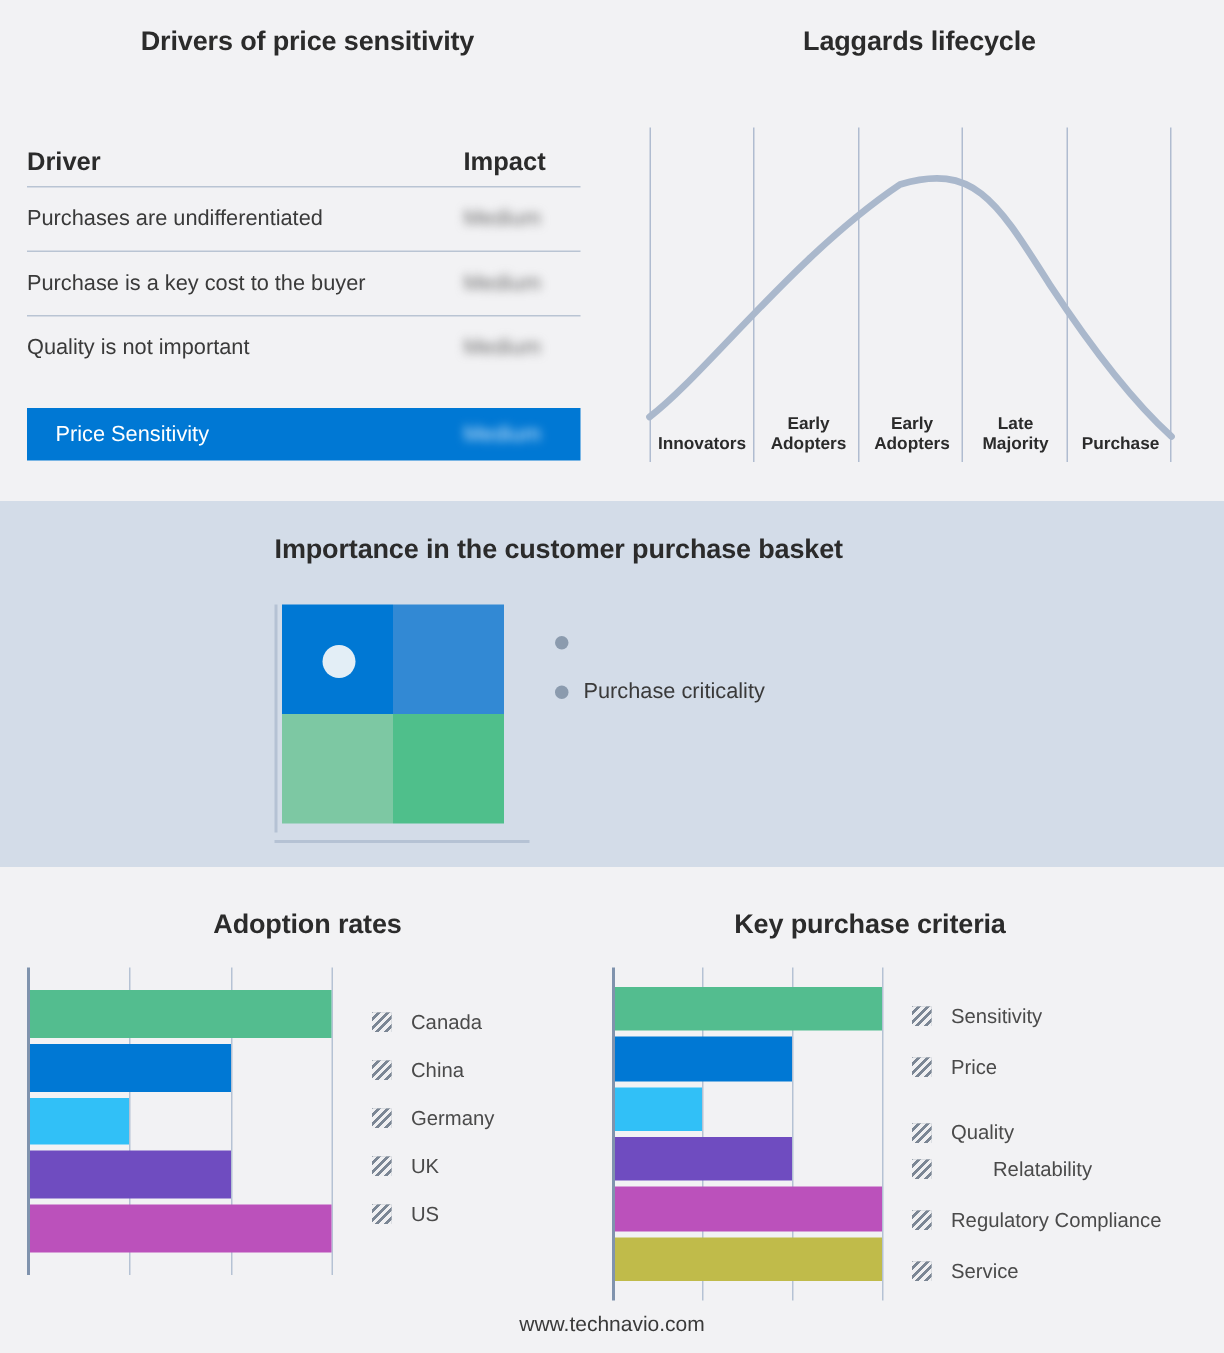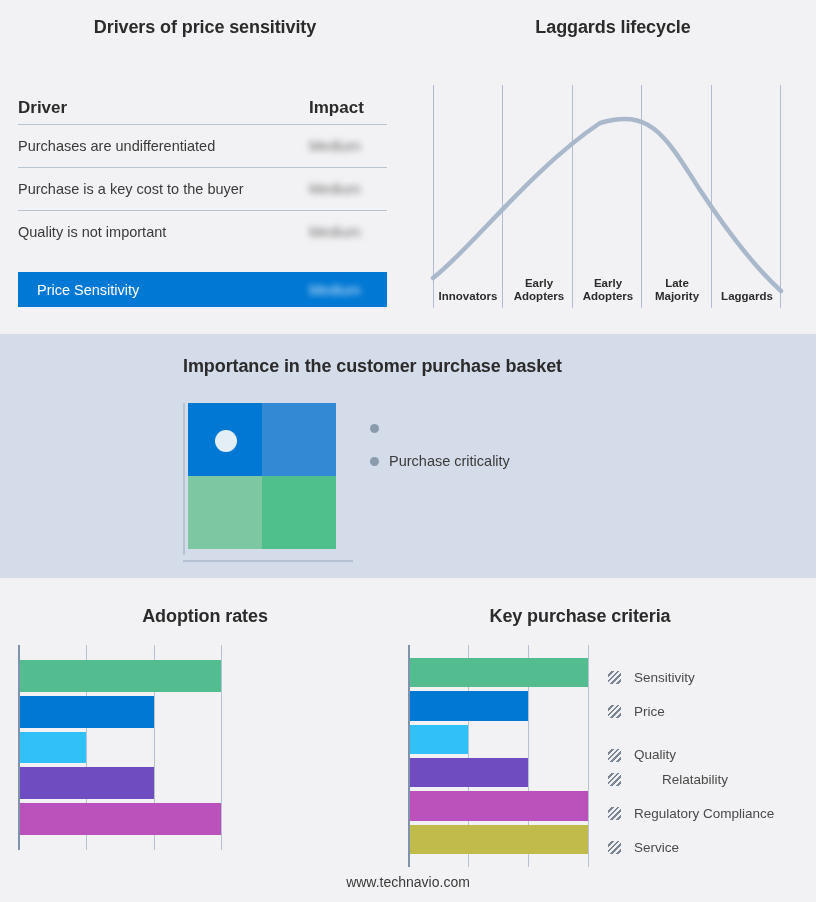--- a/index.html
+++ b/index.html
@@ -333,21 +333,21 @@
       </g>
 
       <path d="M 23 218 C 60 190, 120 110, 190 63 C 240 48, 255 75, 290 130 C 325 183, 350 212, 371 231" fill="none" stroke="#aab8cc" stroke-width="4.5" stroke-linecap="round"></path>
     </svg>
 
     <div class="lc-labels">
       <div class="lc-label" style="left:12px;  width:92px;">Innovators</div>
       <div class="lc-label" style="left:94px;  width:70px;">Early Adopters</div>
       <div class="lc-label" style="left:163px; width:70px;">Early Adopters</div>
       <div class="lc-label" style="left:232px; width:70px;">Late Majority</div>
-      <div class="lc-label" style="left:302px; width:70px;">Laggards</div>
+      <div class="lc-label" style="left:302px; width:70px;">Purchase</div>
     </div>
   </div>
 
   <div class="panel-title" id="title-basket">Importance in the customer purchase basket</div>
 
   <div class="matrix-wrap">
     <div class="matrix-axis-v"></div>
     <div class="matrix-axis-h"></div>
     <div class="matrix">
       <div class="q-tl">
@@ -391,20 +391,42 @@
         <div class="bc-row">
           <div class="bc-bar" style="width:134px; background:#6f4cc0;"></div>
         </div>
         <div class="bc-row">
           <div class="bc-bar" style="width:201px; background:#bb51bb;"></div>
         </div>
         <div class="bc-rowgap" style="height:13px;"></div>
       </div>
     </div>
 
+    <div class="bc-legend" id="legend-adoption">
+      <div class="lg-item">
+        <span class="lg-swatch"></span>
+        <span class="lg-label">Canada</span>
+      </div>
+      <div class="lg-item">
+        <span class="lg-swatch"></span>
+        <span class="lg-label">China</span>
+      </div>
+      <div class="lg-item">
+        <span class="lg-swatch"></span>
+        <span class="lg-label">Germany</span>
+      </div>
+      <div class="lg-item">
+        <span class="lg-swatch"></span>
+        <span class="lg-label">UK</span>
+      </div>
+      <div class="lg-item">
+        <span class="lg-swatch"></span>
+        <span class="lg-label">US</span>
+      </div>
+    </div>
   </div>
 
   <div class="panel-title" id="title-criteria">Key purchase criteria</div>
 
   <div class="barchart" id="chart-criteria">
     <div class="bc-plot" style="width:182px; height:222px;">
       <div class="bc-axis"></div>
       <div class="bc-grid" style="left:60px;"></div>
       <div class="bc-grid" style="left:120px;"></div>
       <div class="bc-grid" style="left:180px;"></div>

